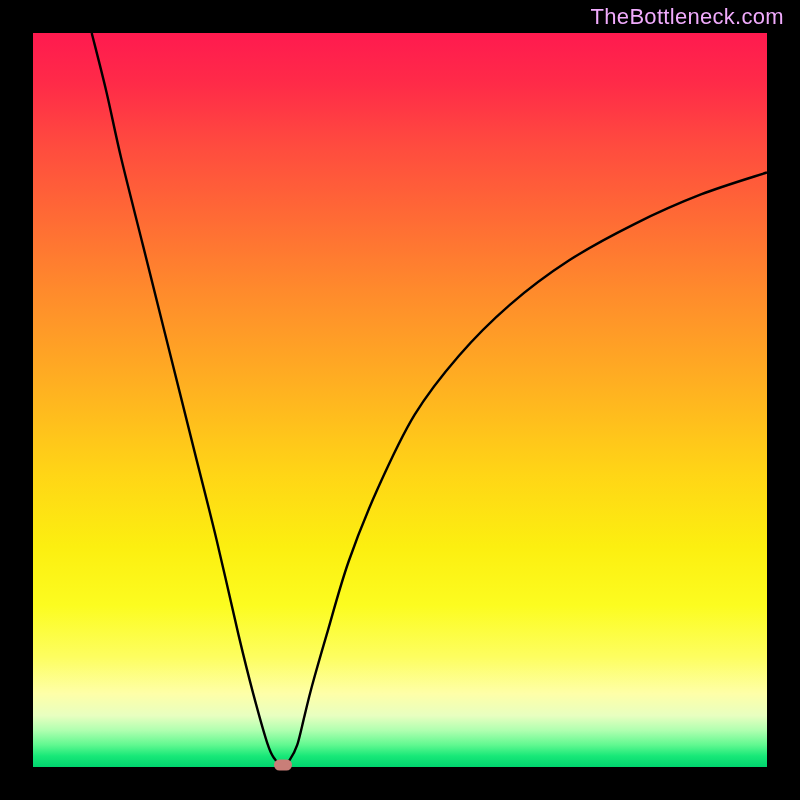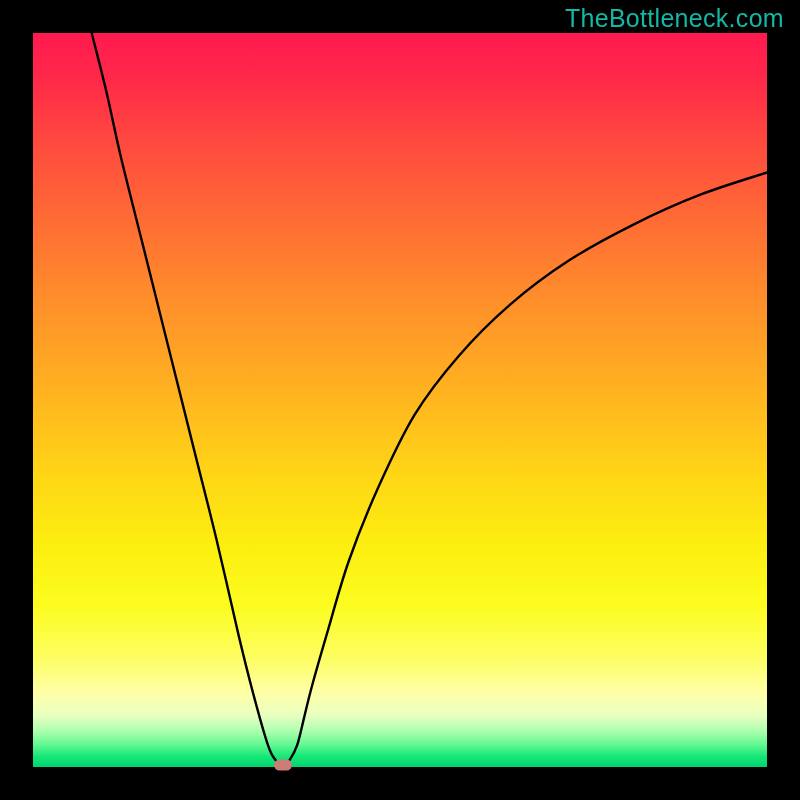--- a/index.html
+++ b/index.html
@@ -8,22 +8,22 @@
     height: 800px;
     background: #000;
     position: relative;
     font-family: Arial, Helvetica, sans-serif;
     overflow: hidden;
   }
   .watermark {
     position: absolute;
     top: 4px;
     right: 16px;
-    color: #14b8a6;
-    font-size: 25px;
+    color: #f0abfc;
+    font-size: 22px;
     font-weight: 500;
     letter-spacing: 0.3px;
     z-index: 10;
   }
   .plot-area {
     position: absolute;
     left: 33px;
     top: 33px;
     width: 734px;
     height: 734px;

